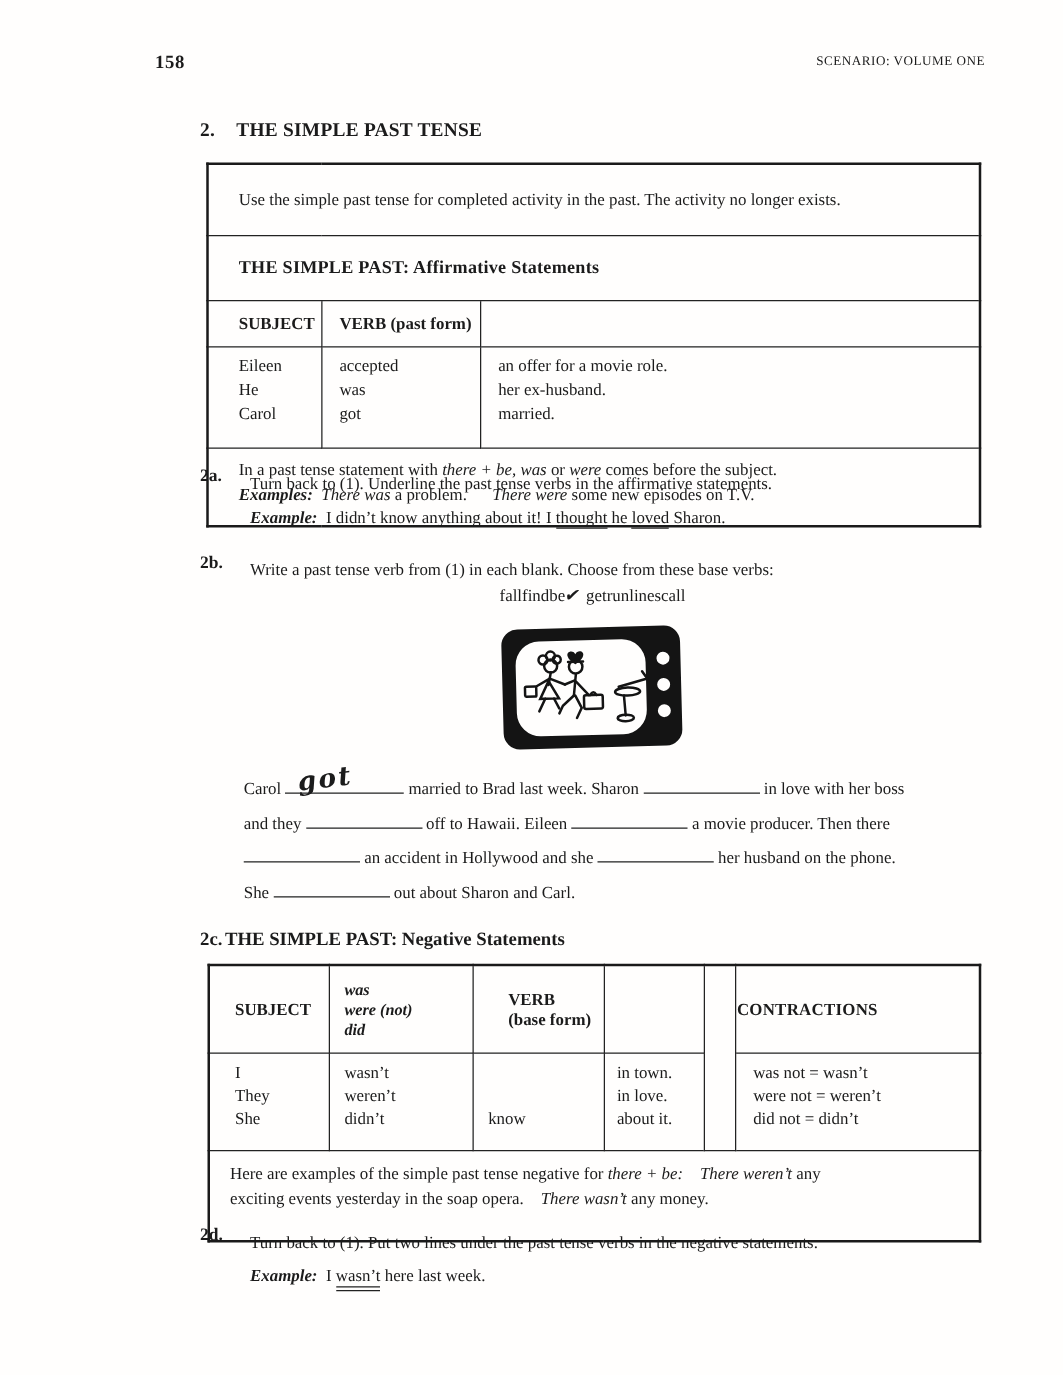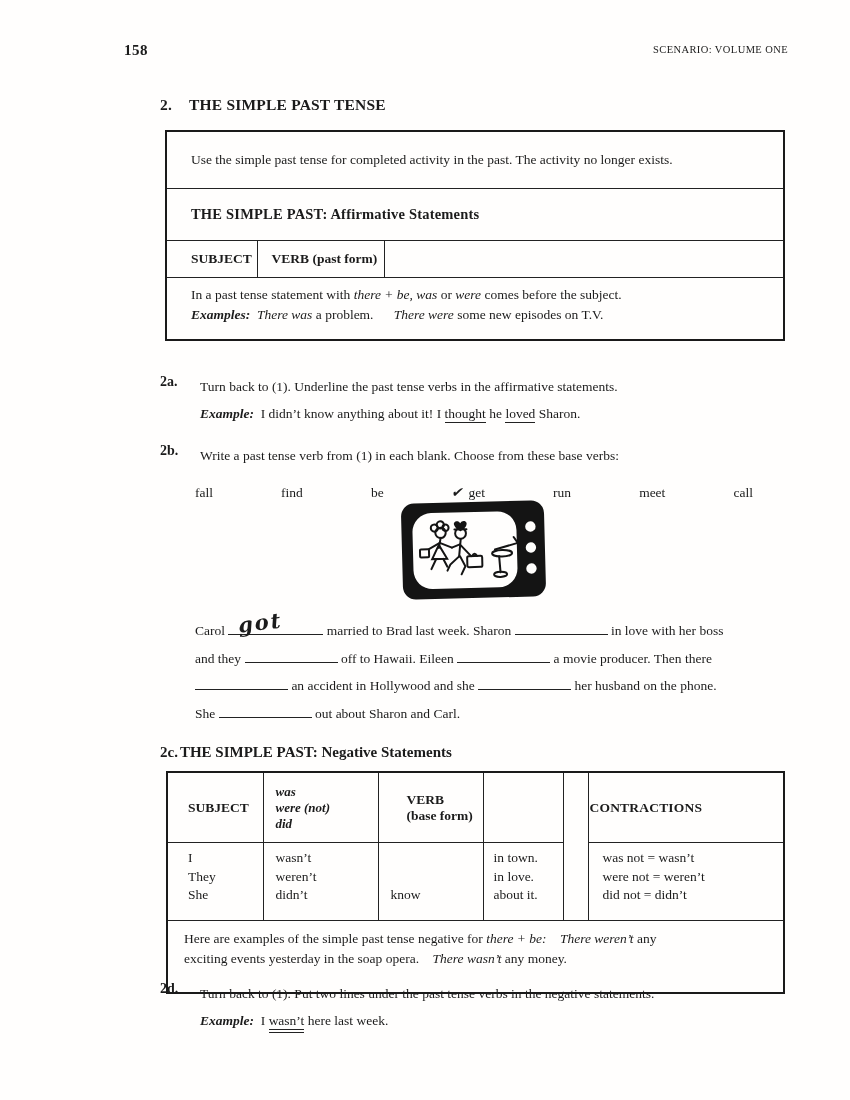--- a/index.html
+++ b/index.html
@@ -38,21 +38,21 @@
 
   .ex{left:160px;display:flex;gap:16px;font-size:13.5px;}
   .ex .lbl{font-weight:bold;font-size:14px;min-width:24px;}
   .ex .txt{line-height:26px;}
   .ex .example{margin-top:1px;}
   .i{font-style:italic;}
   .bi{font-weight:bold;font-style:italic;}
   .u{border-bottom:1.5px solid #222;padding-bottom:1px;}
   .uu{border-bottom:4px double #222;padding-bottom:1px;}
 
-  .wordbank{left:195px;top:484px;width:558px;display:flex;justify-content:space-between;font-size:13.5px;}
+  .wordbank{left:195px;top:468px;width:558px;display:flex;justify-content:center;font-size:13.5px;}
   .wb-item{display:flex;align-items:center;gap:5px;}
   .check{font-size:14px;transform:skewX(-12deg);display:inline-block;}
 
   .story{left:195px;top:617px;width:590px;font-size:13.5px;line-height:27.6px;}
   .blank{display:inline-block;border-bottom:1.3px solid #222;height:13px;position:relative;vertical-align:baseline;}
   .hand{position:absolute;left:10px;bottom:-3px;font-family:"DejaVu Serif",serif;font-style:italic;
         font-weight:bold;font-size:21px;letter-spacing:2px;transform:rotate(-7deg);white-space:nowrap;}
   .tvwrap{left:398px;top:497px;}
 </style>
 </head>
@@ -80,20 +80,31 @@
         </tr>
     <tr>
           <td class="ttl" colspan="3">THE SIMPLE PAST:  Affirmative Statements</td>
         </tr>
     <tr>
       <td class="colhead">SUBJECT</td>
       <td class="colhead colhead2">VERB (past form)</td>
       <td class="colhead"></td>
     </tr>
     <tr>
+      <td class="body">Eileen
+He
+Carol</td>
+      <td class="body body2">accepted
+was
+got</td>
+      <td class="body body2">an offer for a movie role.
+her ex-husband.
+married.</td>
+    </tr>
+    <tr>
           <td class="note" colspan="3">
       <div><span>In a past tense statement with </span><span class="i">there + be, was</span><span> or </span><span class="i">were</span><span> comes before the subject.</span></div>
       <div><span class="bi">Examples:</span><span>&nbsp; </span><span class="i">There was</span><span> a problem.&nbsp;&nbsp;&nbsp;&nbsp;&nbsp; </span><span class="i">There were</span><span> some new episodes on T.V.</span></div>
     </td>
         </tr>
   </tbody>
     </table>
 
   <div class="abs ex" style="top:374px;">
     <span class="lbl">2a.</span>
@@ -110,21 +121,21 @@
 
   <div class="abs wordbank">
     <span class="wb-item">fall</span>
     <span class="wb-item">find</span>
     <span class="wb-item">be</span>
     <span class="wb-item">
       <span class="check">✔</span>
       <span>get</span>
     </span>
     <span class="wb-item">run</span>
-    <span class="wb-item">meet</span>
+    <span class="wb-item">lines</span>
     <span class="wb-item">call</span>
   </div>
 
   <div class="abs tvwrap">
     <svg width="152" height="108" viewBox="0 0 152 108">
       <g transform="rotate(-1.5 76 54)">
         <rect x="4" y="5" width="143" height="96" rx="13" fill="#141414"></rect>
         <rect x="15" y="15" width="104" height="76" rx="19" fill="#fffefd"></rect>
         <circle cx="133" cy="31" r="5.2" fill="#fffefd"></circle>
         <circle cx="133" cy="52" r="5.2" fill="#fffefd"></circle>

